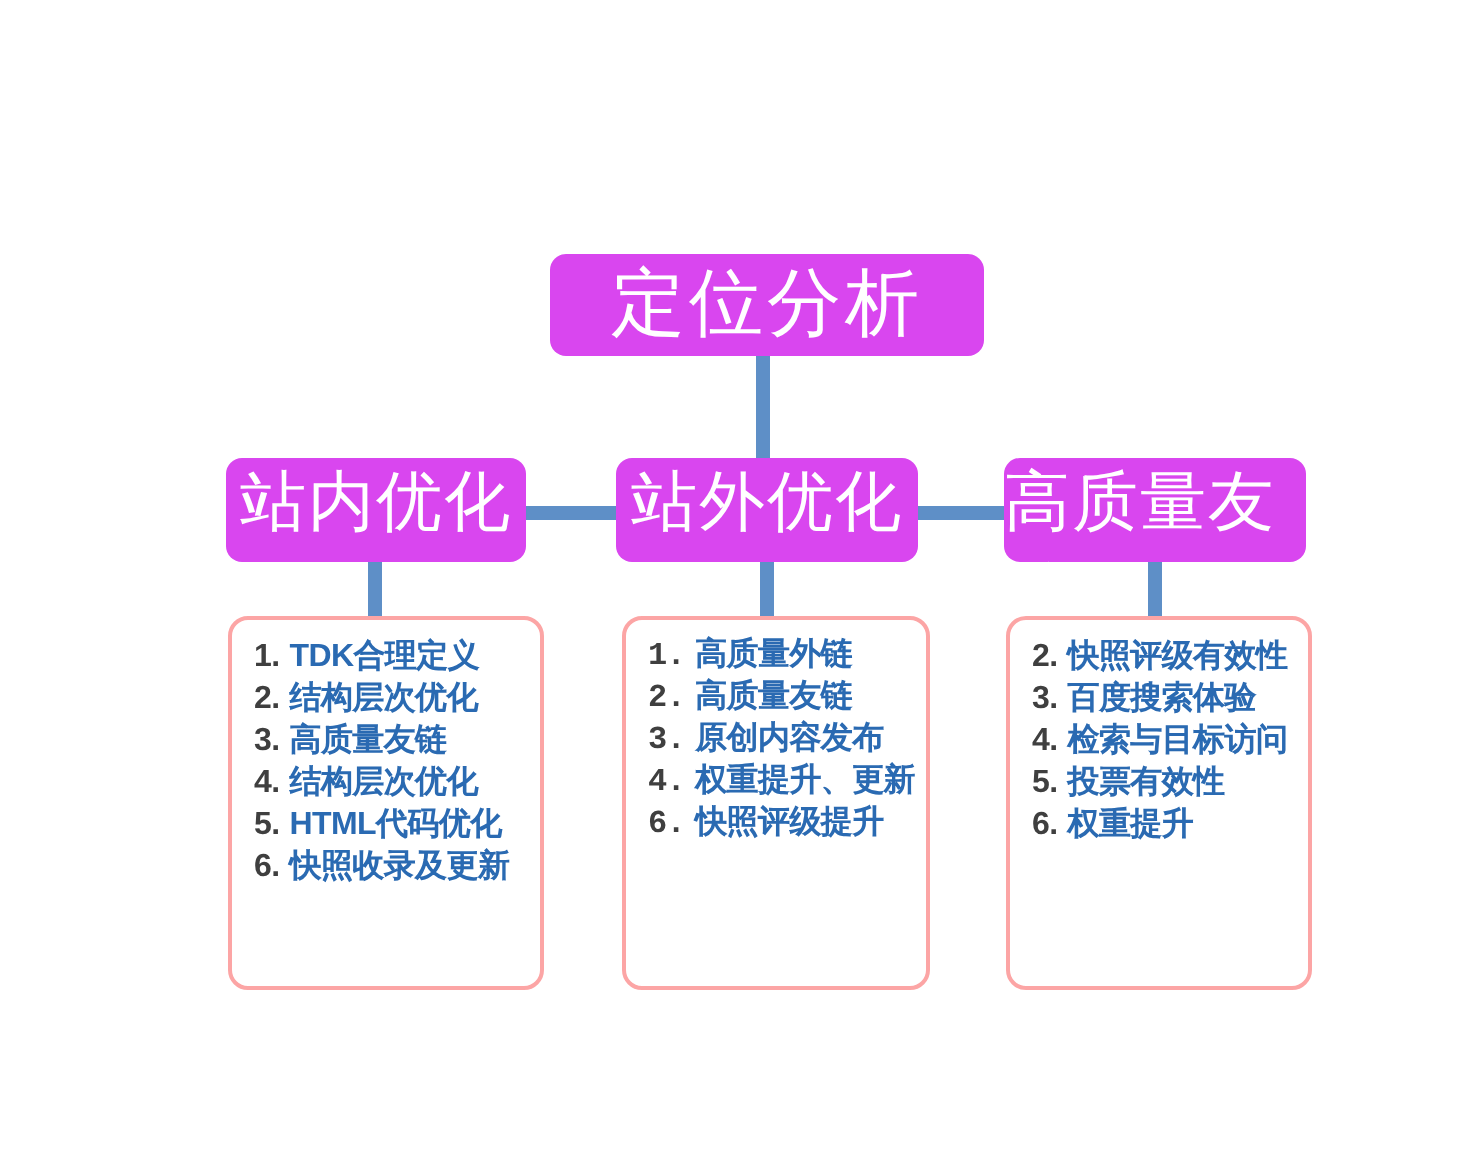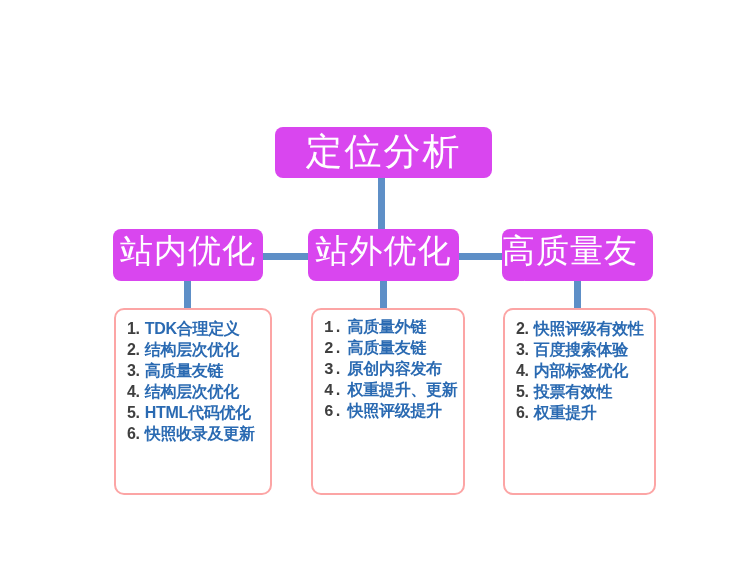--- a/index.html
+++ b/index.html
@@ -129,19 +129,19 @@
       <li><span class="item-num">3.</span><span class="item-text">原创内容发布</span></li>
       <li><span class="item-num">4.</span><span class="item-text">权重提升、更新</span></li>
       <li><span class="item-num">6.</span><span class="item-text">快照评级提升</span></li>
     </ul>
   </div>
 
   <div class="list-box l2">
     <ul>
       <li><span class="item-num">2.</span><span class="item-text">快照评级有效性</span></li>
       <li><span class="item-num">3.</span><span class="item-text">百度搜索体验</span></li>
-      <li><span class="item-num">4.</span><span class="item-text">内部标签优化</span></li>
+      <li><span class="item-num">4.</span><span class="item-text">检索与目标访问</span></li>
       <li><span class="item-num">5.</span><span class="item-text">投票有效性</span></li>
       <li><span class="item-num">6.</span><span class="item-text">权重提升</span></li>
     </ul>
   </div>
 
 </div>
 
 </body></html>

